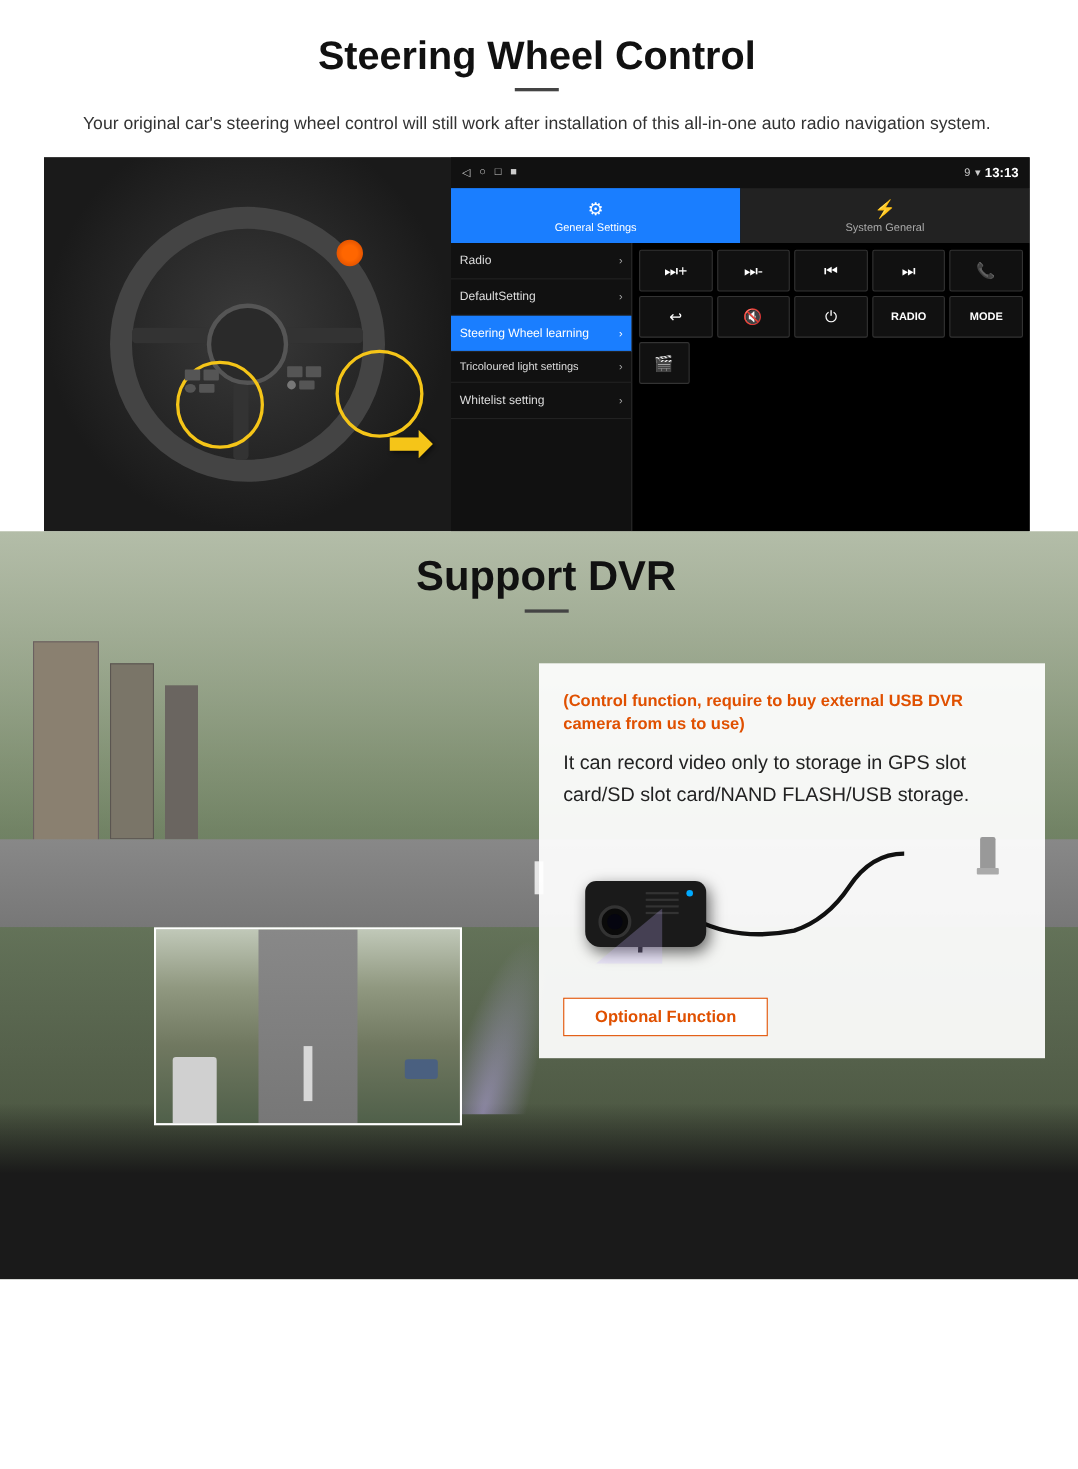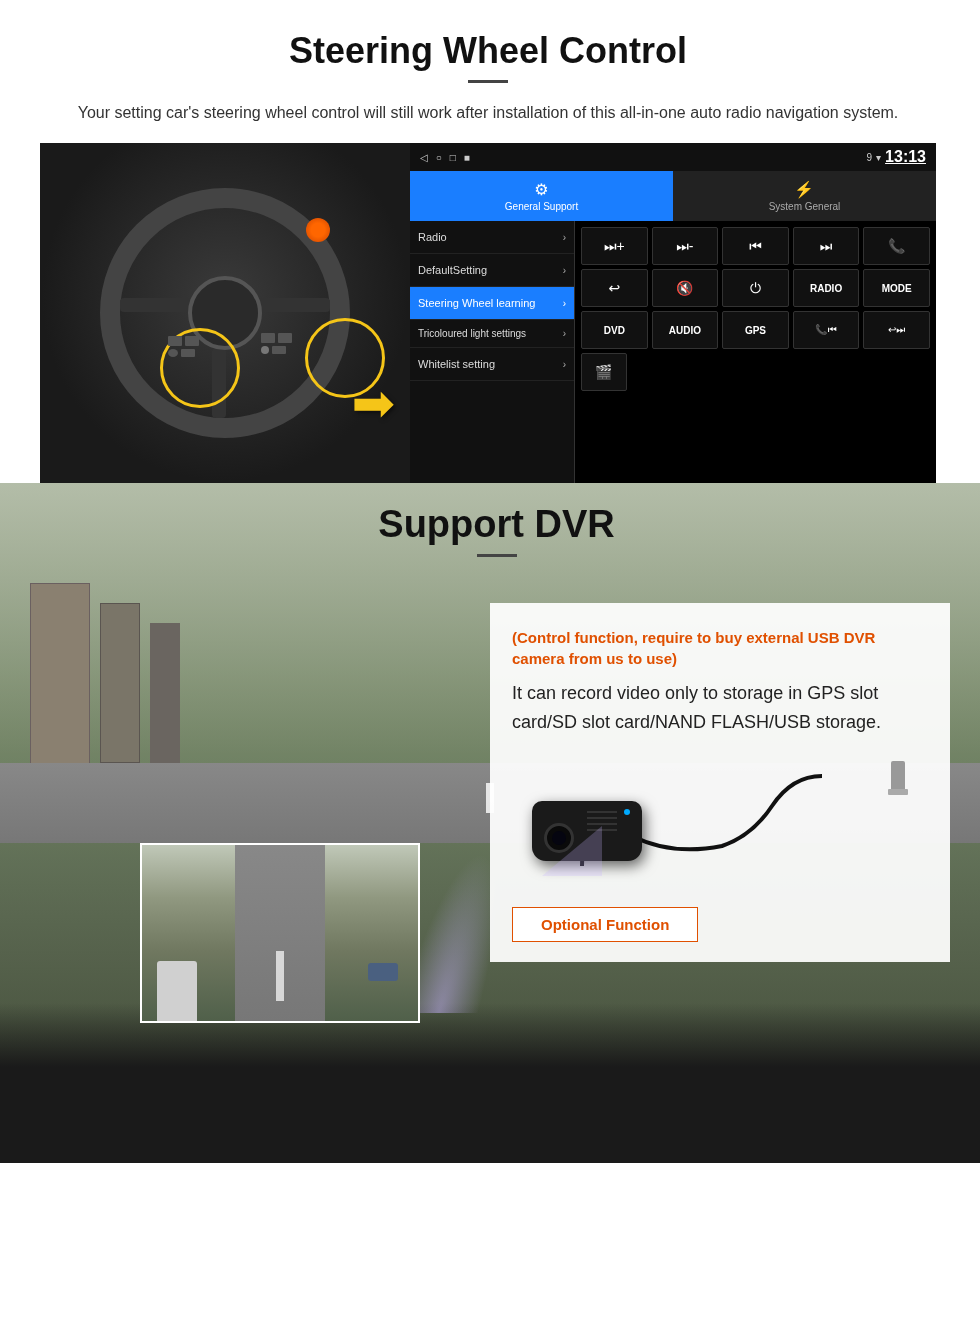--- a/index.html
+++ b/index.html
@@ -103,22 +103,21 @@
       display: flex;
       gap: 8px;
     }
     .statusbar-icon {
       color: #ccc;
       font-size: 10px;
     }
     .statusbar-time {
       color: #fff;
       font-weight: bold;
-      font-size: 16px;
-      text-decoration: underline;
+      font-size: 12px;
     }
     .android-tabs {
       display: flex;
       height: 50px;
     }
     .tab-general {
       flex: 1;
       background: #1a7eff;
       display: flex;
       flex-direction: column;
@@ -363,21 +362,21 @@
       z-index: 6;
       transform: skewX(-15deg);
     }
   </style>
 </head>
 <body>
 
 <div class="section-steering">
   <h1 class="section-title">Steering Wheel Control</h1>
   <div class="title-divider"></div>
-  <p class="section-subtitle">Your setting car's steering wheel control will still work after installation of this all-in-one auto radio navigation system.</p>
+  <p class="section-subtitle">Your original car's steering wheel control will still work after installation of this all-in-one auto radio navigation system.</p>
 
   <div class="steering-composite">
 
     <div class="steering-photo">
       <div class="steering-wheel-bg">
 
         <div style="position:relative; width:250px; height:250px;">
 
           <div style="position:absolute; top:0; left:0; width:250px; height:250px; border-radius:50%; border:20px solid #444; background:transparent;"></div>
 
@@ -434,21 +433,21 @@
         <div style="display:flex; align-items:center; gap:4px;">
           <span class="statusbar-icon">9</span>
           <span class="statusbar-icon">▾</span>
           <span class="statusbar-time">13:13</span>
         </div>
       </div>
 
       <div class="android-tabs">
         <div class="tab-general">
           <span class="tab-general-icon">⚙</span>
-          <span>General Support</span>
+          <span>General Settings</span>
         </div>
         <div class="tab-system">
           <span class="tab-system-icon">⚡</span>
           <span>System General</span>
         </div>
       </div>
 
       <div class="android-body">
 
         <div class="menu-list">
@@ -486,27 +485,20 @@
           </div>
 
           <div class="ctrl-row">
             <button class="ctrl-btn">↩</button>
             <button class="ctrl-btn">🔇</button>
             <button class="ctrl-btn">⏻</button>
             <button class="ctrl-btn text-btn">RADIO</button>
             <button class="ctrl-btn text-btn">MODE</button>
           </div>
 
-          <div class="ctrl-row">
-            <button class="ctrl-btn text-btn">DVD</button>
-            <button class="ctrl-btn text-btn">AUDIO</button>
-            <button class="ctrl-btn text-btn">GPS</button>
-            <button class="ctrl-btn" style="font-size:10px;">📞⏮</button>
-            <button class="ctrl-btn" style="font-size:10px;">↩⏭</button>
-          </div>
 
           <div class="ctrl-row">
             <button class="ctrl-btn" style="max-width:46px;">🎬</button>
           </div>
         </div>
       </div>
     </div>
   </div>
 </div>
 

